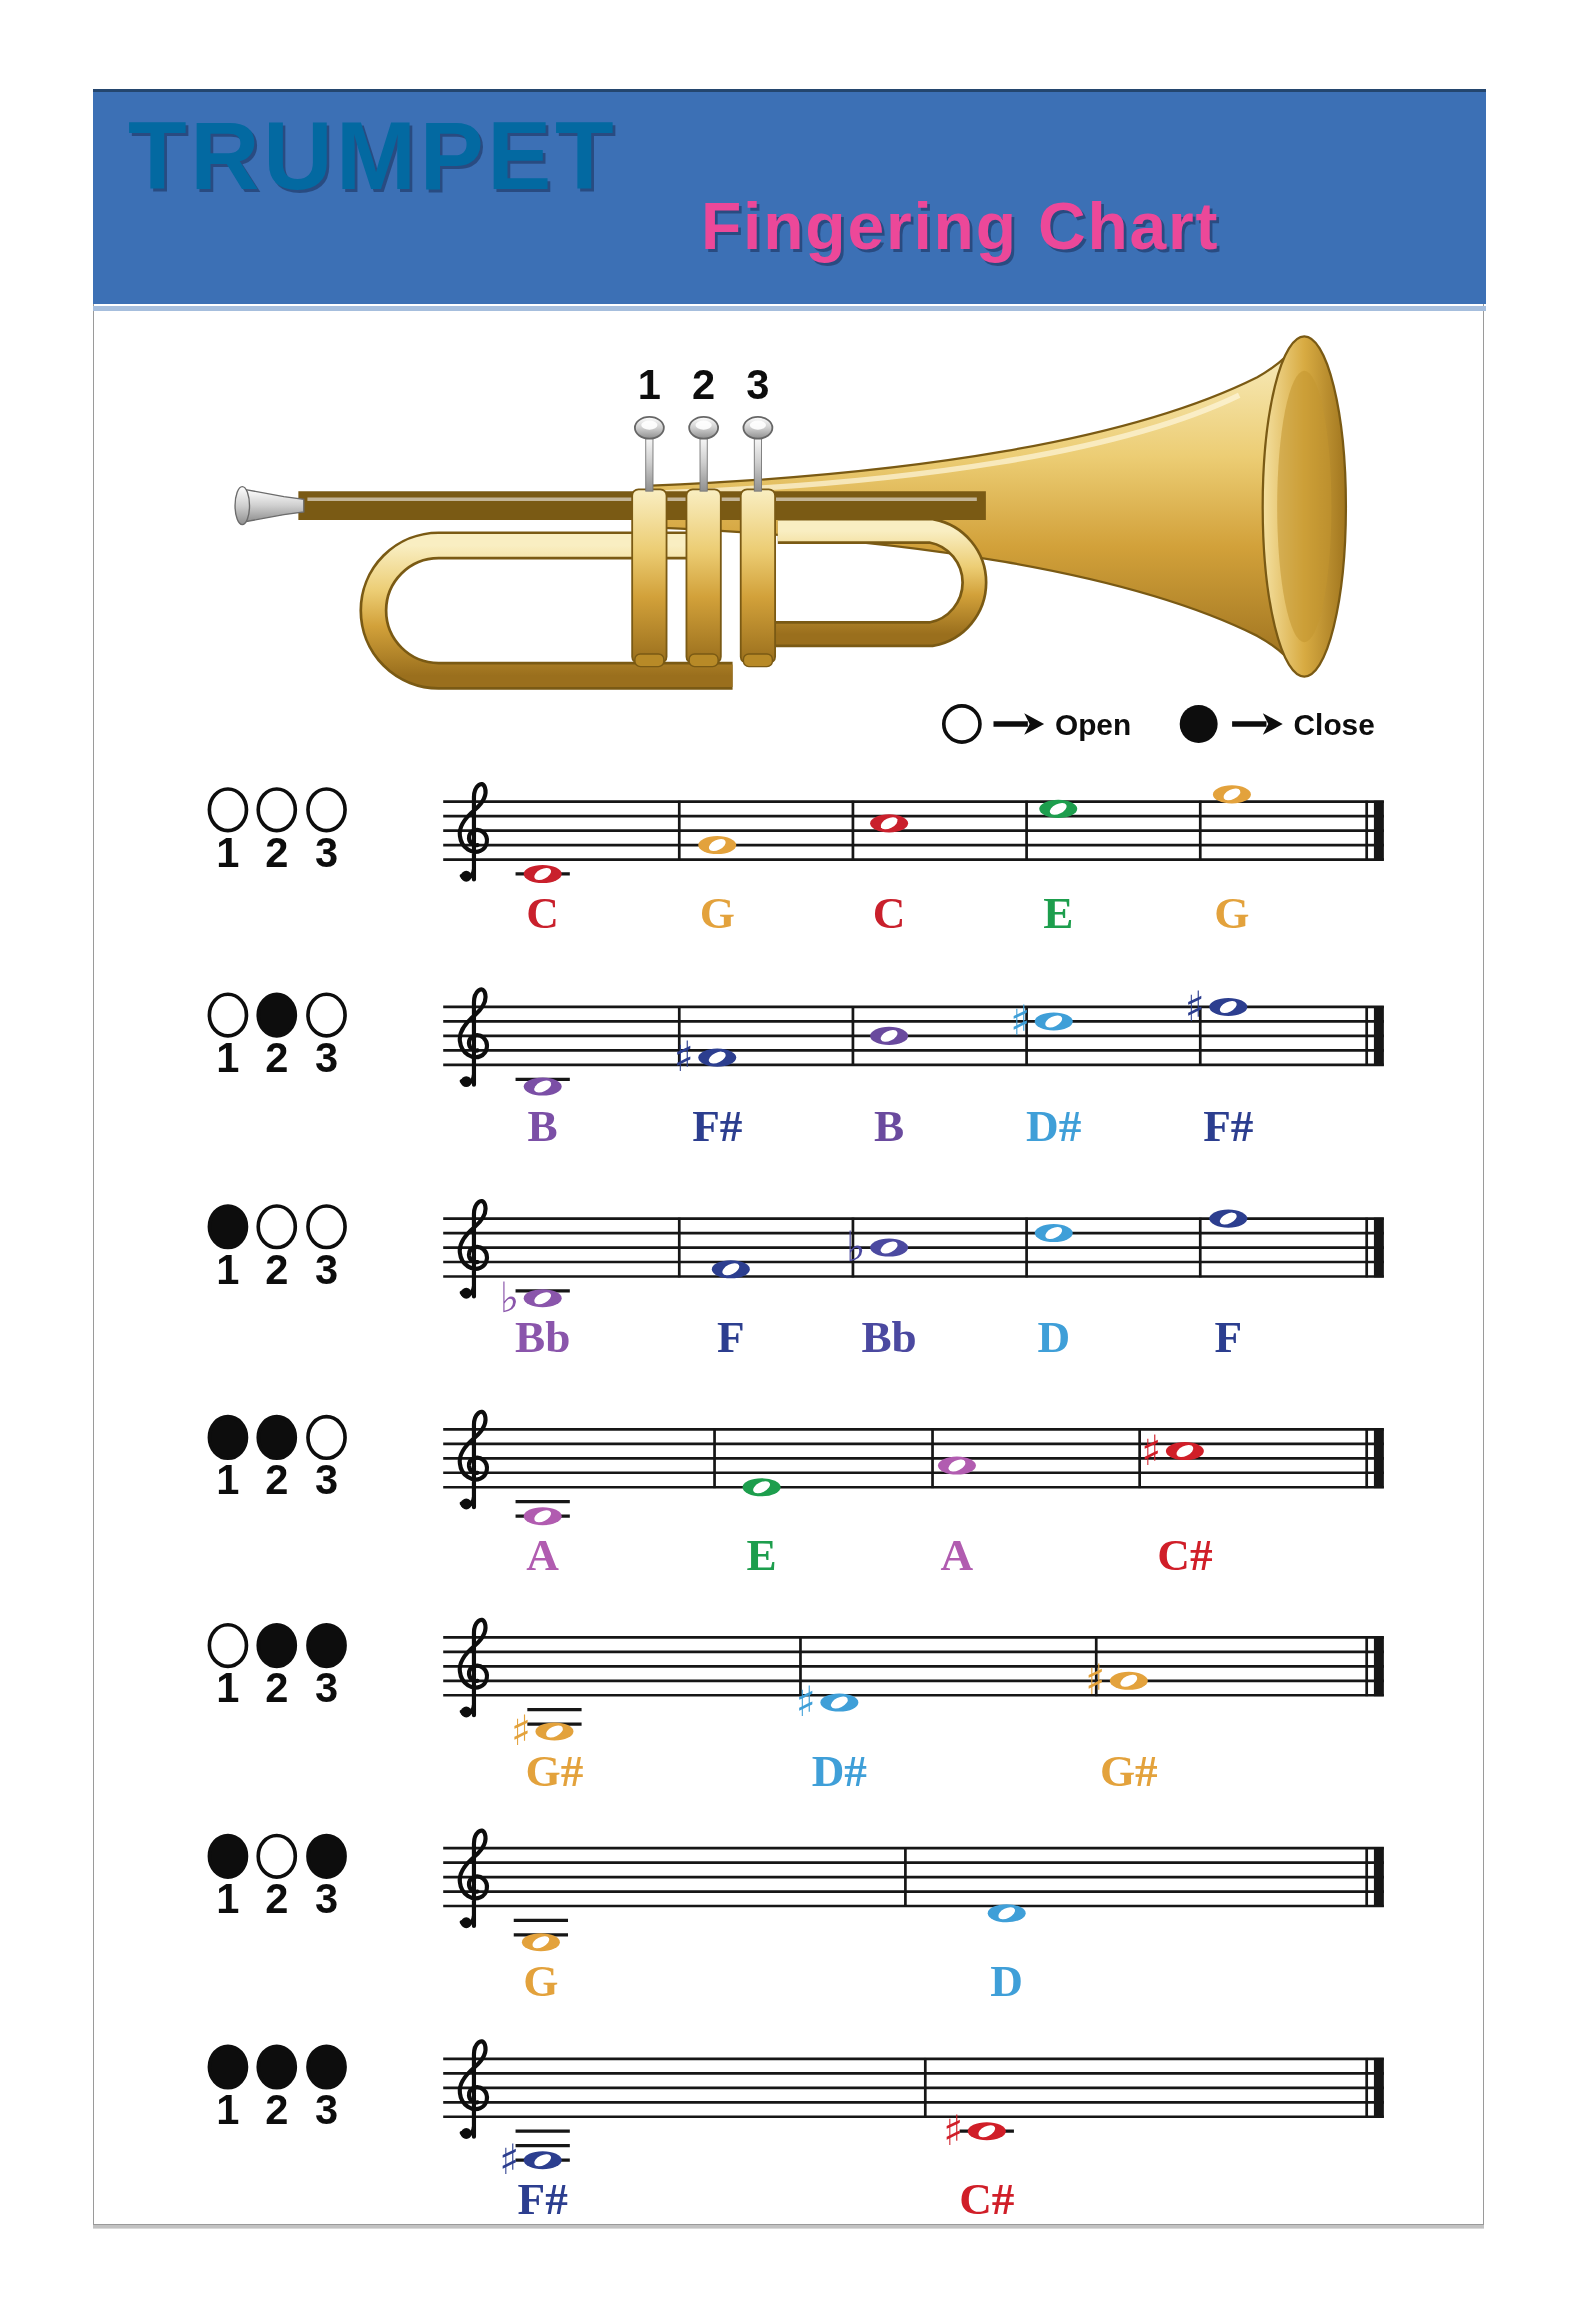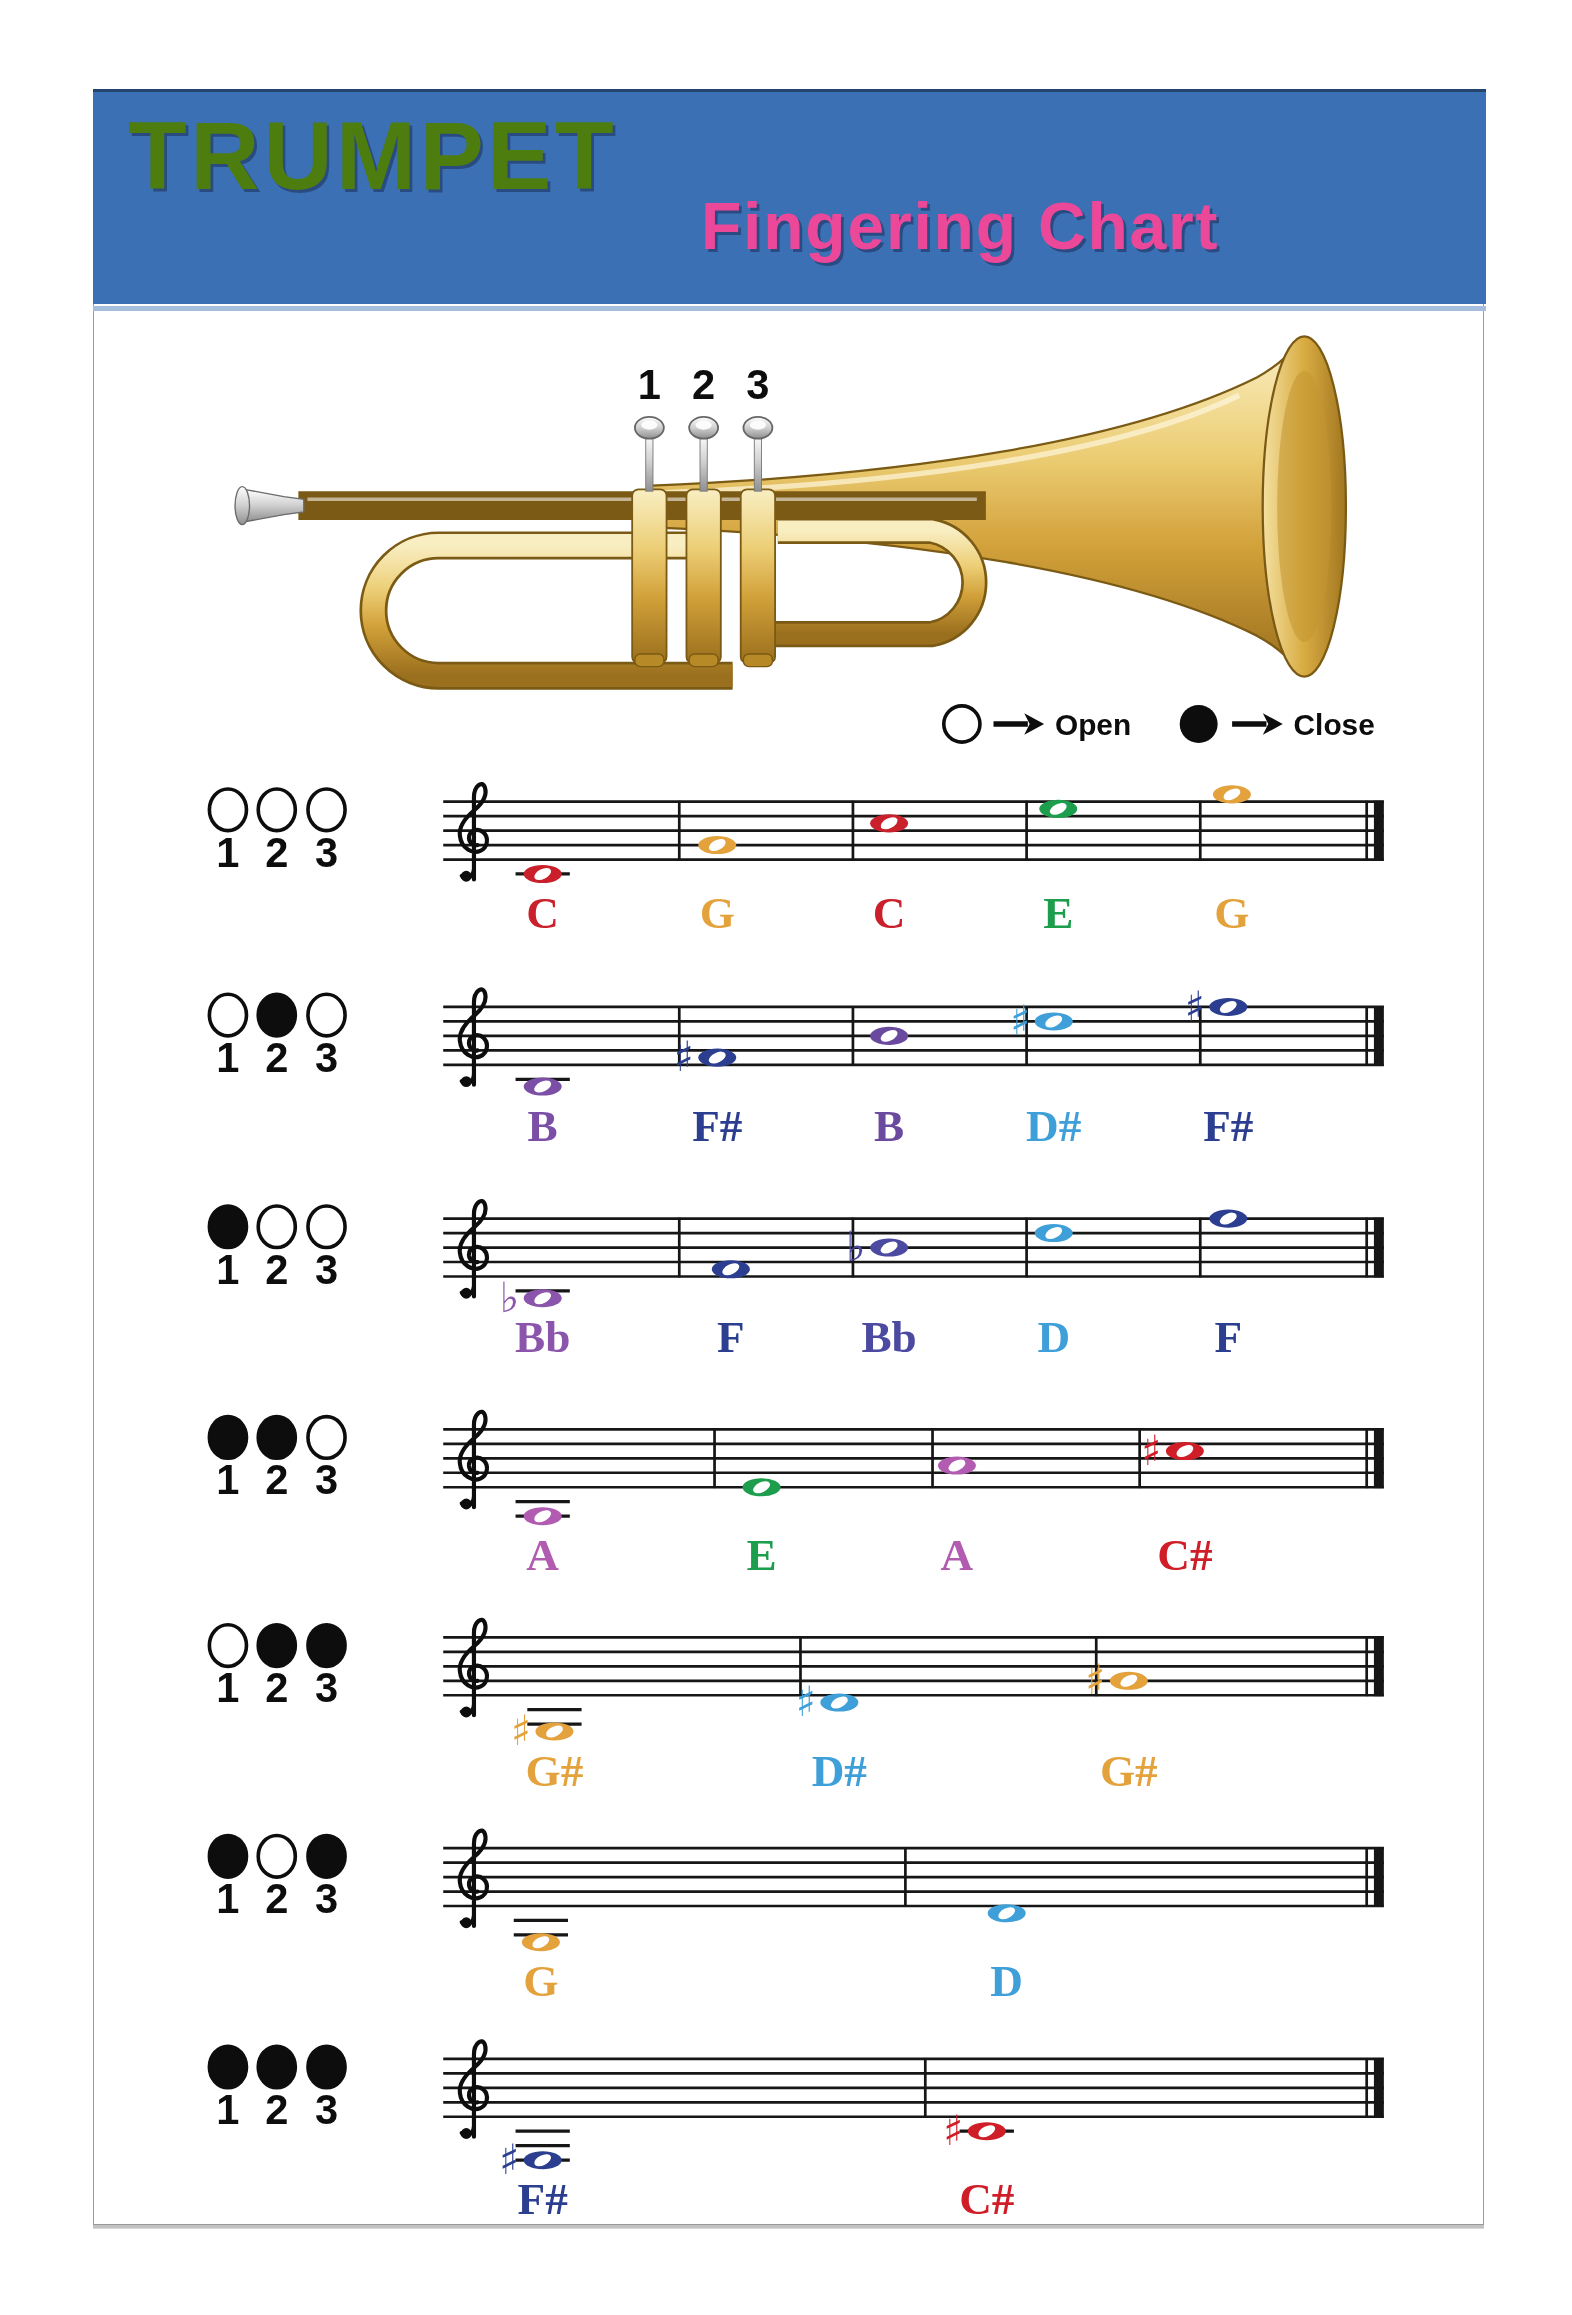--- a/index.html
+++ b/index.html
@@ -6,21 +6,21 @@
   body{width:1572px;height:2316px;position:relative;overflow:hidden;
        font-family:"Liberation Sans",sans-serif;}
   .card{position:absolute;left:93px;top:89px;width:1389px;height:2135px;
         background:#fff;border:1.8px solid #9a9a9a;border-top:none;
         box-shadow:0 3.6px 0 rgba(120,120,120,.45);}
   .banner{position:absolute;left:93px;top:89px;width:1393px;height:215px;
           background:#3c70b5;border-top:3.6px solid #24466e;box-sizing:border-box;}
   .banner-underline{position:absolute;left:93px;top:306px;width:1393px;height:5.4px;
           background:#a6bedd;}
   .title1{position:absolute;left:128px;top:101px;font-size:96px;font-weight:bold;
-          color:#4d7c0f;letter-spacing:3.6px;
+          color:#0369a1;letter-spacing:3.6px;
           text-shadow:2.7px 2.7px 0 rgba(25,45,85,.55);}
   .title2{position:absolute;left:701px;top:188px;font-size:66px;font-weight:bold;
           color:#ec4899;letter-spacing:1.8px;
           text-shadow:2.7px 2.7px 0 rgba(25,45,85,.55);}
   svg text{user-select:none;}
   .sans{font-family:"Liberation Sans",sans-serif;}
 </style>
 </head>
 <body>
 

